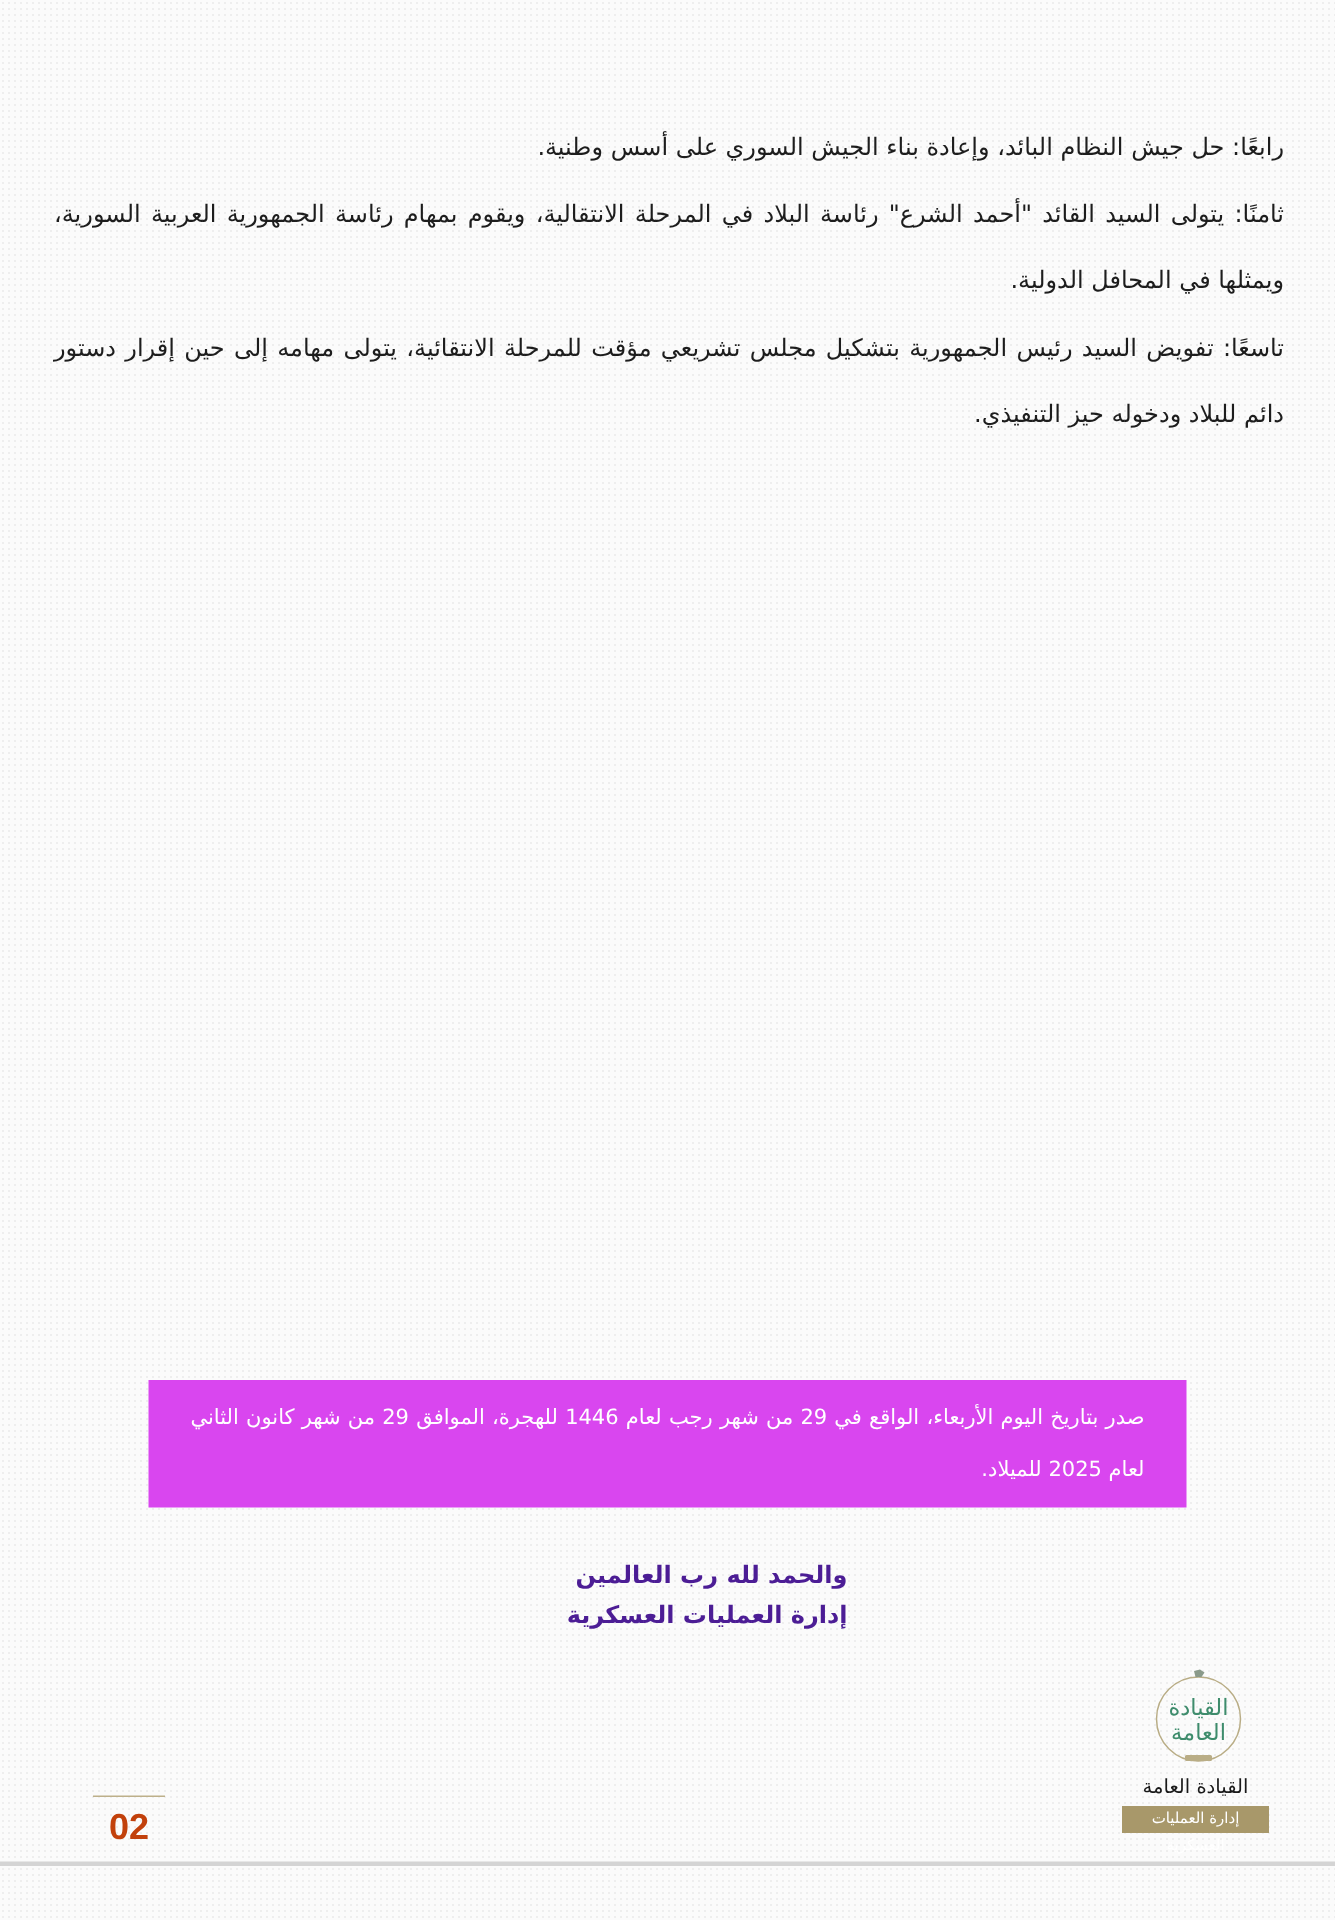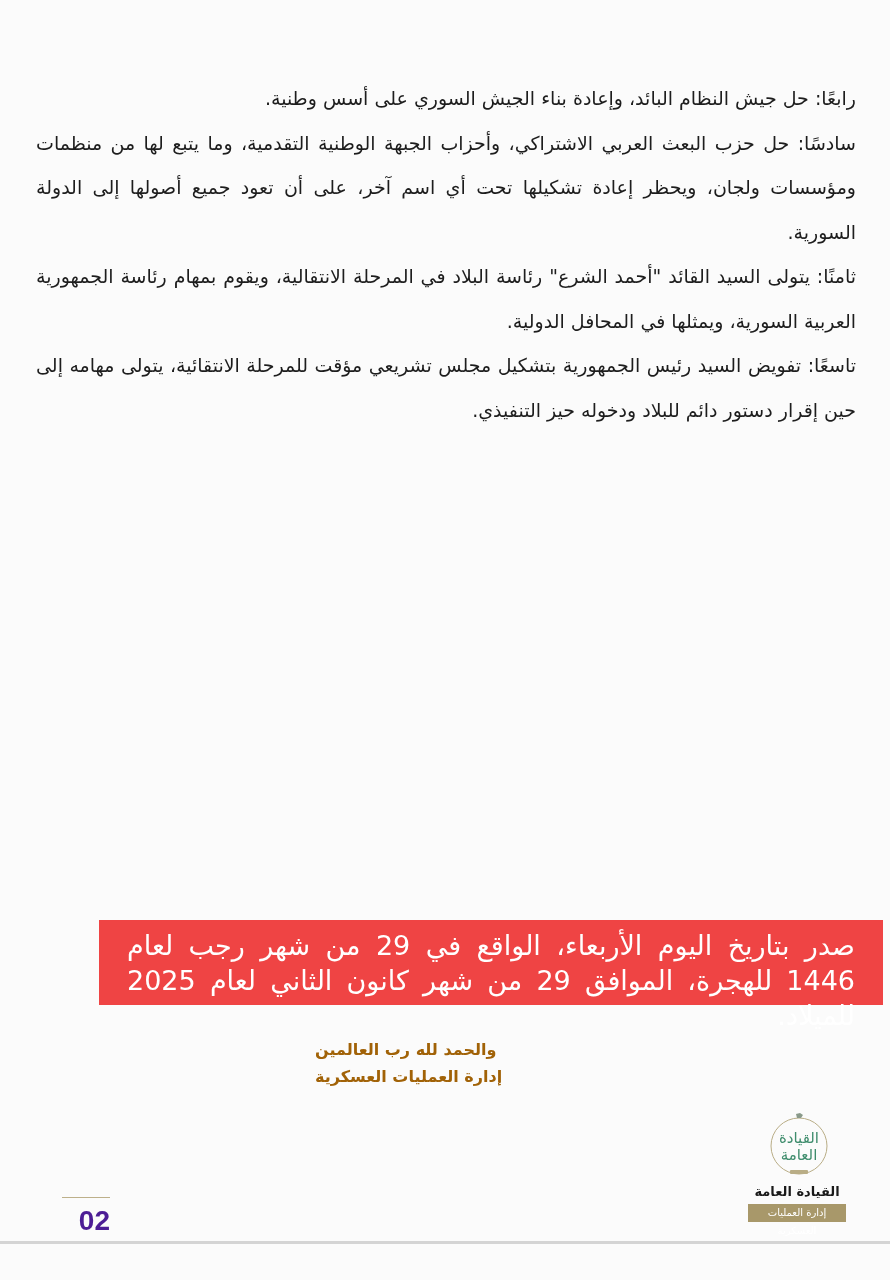--- a/index.html
+++ b/index.html
@@ -7,68 +7,67 @@
     width: 890px; height: 1280px; overflow: hidden; position: relative;
     background-color: #fbfbfb;
     background-image: radial-gradient(#eeeeee 0.6px, transparent 0.7px);
     background-size: 4px 4px;
     font-family: "DejaVu Sans", sans-serif;
     color: #1d1d1d;
   }
   .body-text {
     position: absolute; left: 36px; right: 34px; top: 76px;
     direction: rtl; text-align: justify; text-align-last: right;
-    font-size: 19px; line-height: 44.5px; letter-spacing: 0;
+    font-size: 16px; line-height: 44.5px; letter-spacing: 0;
   }
   .clause { margin: 0; padding: 0; }
   .date-box {
-    position: absolute; left: 99px; top: 920px; width: 784px; height: 85px;
-    background: #ef4444;
+    position: absolute; left: 99px; top: 920px; width: 692px; height: 85px;
+    background: #d946ef;
     color: #ffffff; direction: rtl;
-    font-size: 27px; line-height: 35px;
+    font-size: 14px; line-height: 35px;
     padding: 8px 28px; box-sizing: border-box;
     text-align: justify; text-align-last: right;
   }
   .closing {
-    position: absolute; left: 315px; width: 225px; top: 1036px;
-    direction: rtl; text-align: left;
-    color: #a16207; font-weight: bold; font-size: 16px; line-height: 27px;
+    position: absolute; left: 340px; width: 225px; top: 1036px;
+    direction: rtl; text-align: right;
+    color: #4c1d95; font-weight: bold; font-size: 16px; line-height: 27px;
   }
   .logo {
     position: absolute; left: 744px; top: 1106px; width: 106px; height: 116px;
   }
   .emblem {
     position: absolute; left: 22px; top: 5px; width: 66px; height: 66px;
   }
   .logo-title {
     position: absolute; left: 0; right: 0; top: 78px;
-    text-align: center; direction: rtl; font-weight: bold; font-size: 13px; color: #1a1a1a;
+    text-align: center; direction: rtl; font-weight: normal; font-size: 13px; color: #1a1a1a;
   }
   .logo-sub {
     position: absolute; left: 4px; right: 4px; top: 98px; height: 18px;
     background: #a8986a; color: #ffffff; text-align: center; direction: rtl;
     font-size: 10px; line-height: 18px;
   }
   .page-rule {
     position: absolute; left: 62px; top: 1197px; width: 48px; height: 1px; background: #bdb08a;
   }
   .page-num {
-    position: absolute; left: 62px; width: 48px; top: 1205px; text-align: right;
-    font-family: "Liberation Sans", sans-serif; font-weight: bold; font-size: 28px; color: #4c1d95;
+    position: absolute; left: 62px; width: 48px; top: 1205px; text-align: center;
+    font-family: "Liberation Sans", sans-serif; font-weight: bold; font-size: 24px; color: #c2410c;
   }
   .footer-rule {
     position: absolute; left: 0; right: 0; top: 1241px; height: 3px; background: #d4d4d4;
   }
 </style>
 </head>
 <body>
 
 <div class="body-text">
   <p class="clause">رابعًا: حل جيش النظام البائد، وإعادة بناء الجيش السوري على أسس وطنية.</p>
-  <p class="clause">سادسًا: حل حزب البعث العربي الاشتراكي، وأحزاب الجبهة الوطنية التقدمية، وما يتبع لها من منظمات ومؤسسات ولجان، ويحظر إعادة تشكيلها تحت أي اسم آخر، على أن تعود جميع أصولها إلى الدولة السورية.</p>
   <p class="clause">ثامنًا: يتولى السيد القائد "أحمد الشرع" رئاسة البلاد في المرحلة الانتقالية، ويقوم بمهام رئاسة الجمهورية العربية السورية، ويمثلها في المحافل الدولية.</p>
   <p class="clause">تاسعًا: تفويض السيد رئيس الجمهورية بتشكيل مجلس تشريعي مؤقت للمرحلة الانتقائية، يتولى مهامه إلى حين إقرار دستور دائم للبلاد ودخوله حيز التنفيذي.</p>
 </div>
 
 <div class="date-box">صدر بتاريخ اليوم الأربعاء، الواقع في 29 من شهر رجب لعام 1446 للهجرة، الموافق 29 من شهر كانون الثاني لعام 2025 للميلاد.</div>
 
 <div class="closing">
   <div>والحمد لله رب العالمين</div>
   <div>إدارة العمليات العسكرية</div>
 </div>

